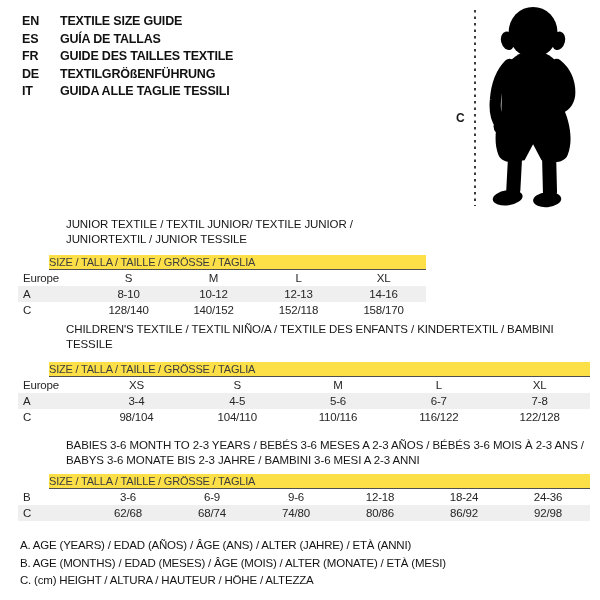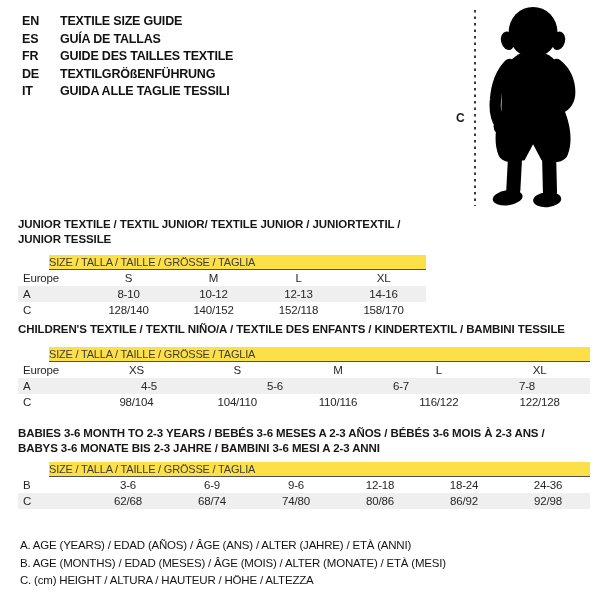--- a/index.html
+++ b/index.html
@@ -11,22 +11,22 @@
   
   .lang-block{position:absolute;left:22px;top:13px;}
   .lang-row{display:flex;line-height:17.6px;font-size:12.5px;font-weight:bold;color:#111;}
   .lang-code{width:38px;flex:0 0 38px;}
   
   .figure-svg{position:absolute;left:448px;top:4px;}
   
   .section{position:absolute;left:18px;}
   .sec1{top:217px;width:408px;}
   .sec2{top:322px;width:572px;}
-  .sec3{top:426px;width:572px;}
-  .sec-title{font-size:11.5px;font-weight:bold;line-height:15px;color:#171717;letter-spacing:-0.1px;}
+  .sec3{top:438px;width:572px;}
+  .sec-title{font-size:11.5px;font-weight:normal;line-height:15px;color:#171717;letter-spacing:-0.1px;margin-left:48px;}
   .sec1 .tbl{margin-top:8px;}
   .sec2 .tbl{margin-top:10px;}
   .sec3 .tbl{margin-top:6px;}
   .thead{
     background:#fde047;color:#3d3d3d;font-size:11px;height:14px;line-height:14px;
     padding-left:0;border-bottom:1px solid #4f4f4f;margin-left:31px;
   }
   .trow{display:flex;height:16px;line-height:16px;font-size:11.5px;color:#262626;}
   .trow.alt{background:#efefef;}
   .tlabel{flex:0 0 63px;padding-left:5px;}
@@ -132,20 +132,21 @@
           <div class="trow">
             <div class="tlabel">Europe</div>
             <div class="tcell">XS</div>
             <div class="tcell">S</div>
             <div class="tcell">M</div>
             <div class="tcell">L</div>
             <div class="tcell">XL</div>
           </div>
           <div class="trow alt">
             <div class="tlabel">A</div>
+            <div class="tcell">3-4</div>
             <div class="tcell">4-5</div>
             <div class="tcell">5-6</div>
             <div class="tcell">6-7</div>
             <div class="tcell">7-8</div>
           </div>
           <div class="trow">
             <div class="tlabel">C</div>
             <div class="tcell">98/104</div>
             <div class="tcell">104/110</div>
             <div class="tcell">110/116</div>

